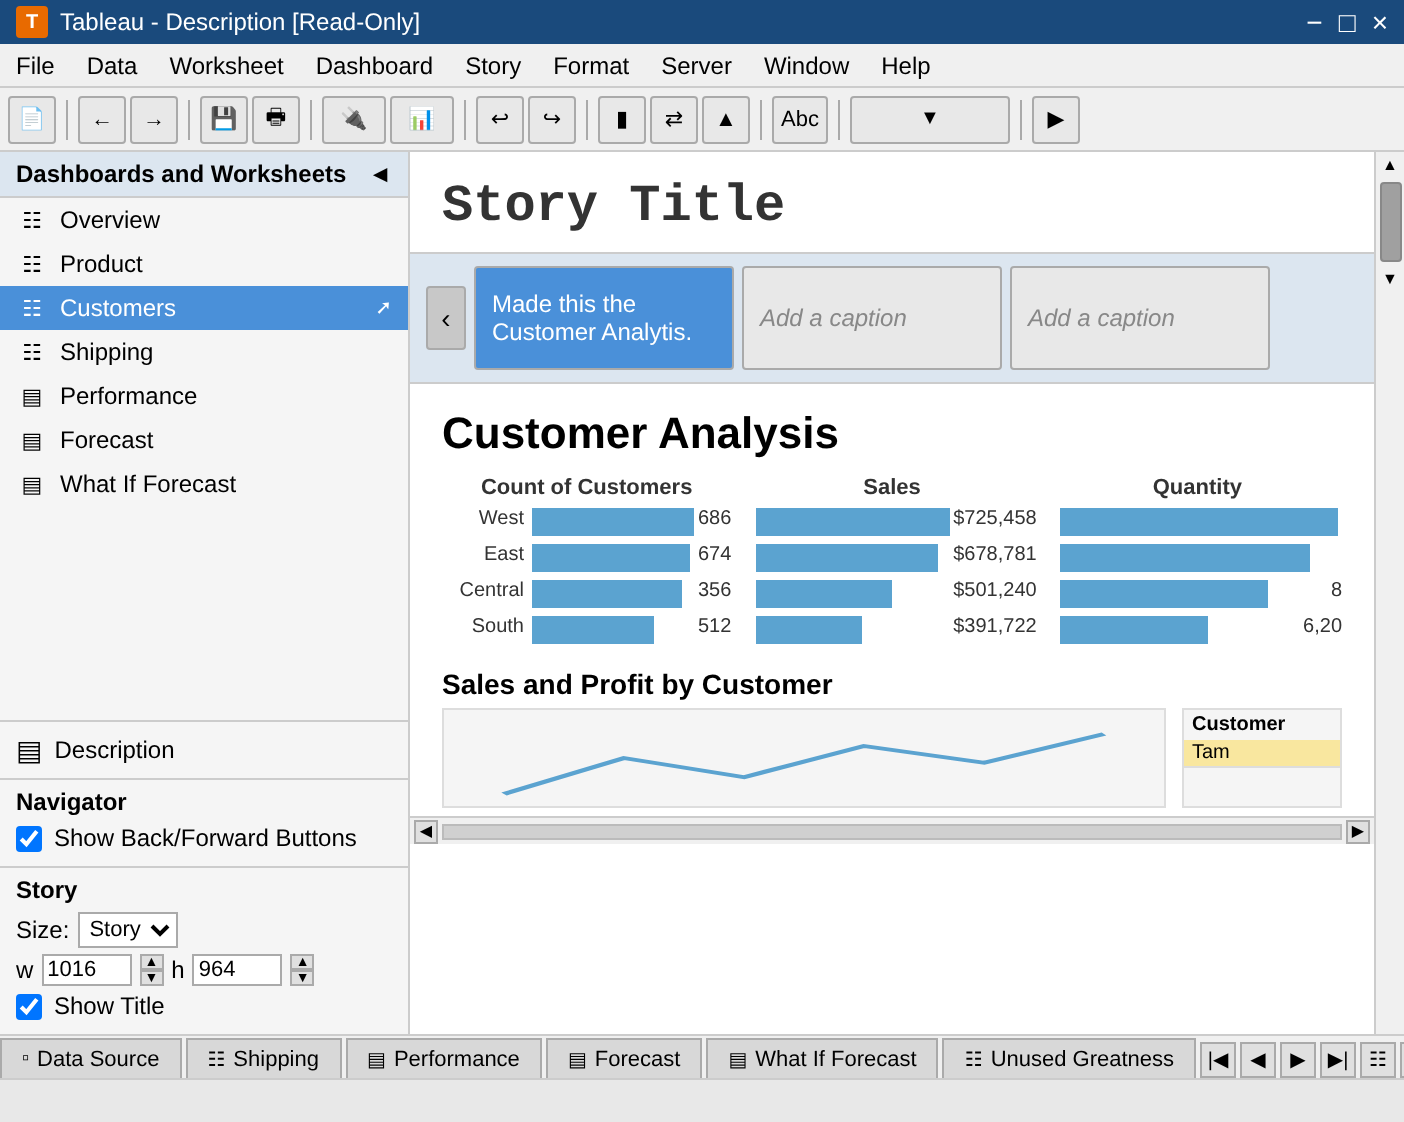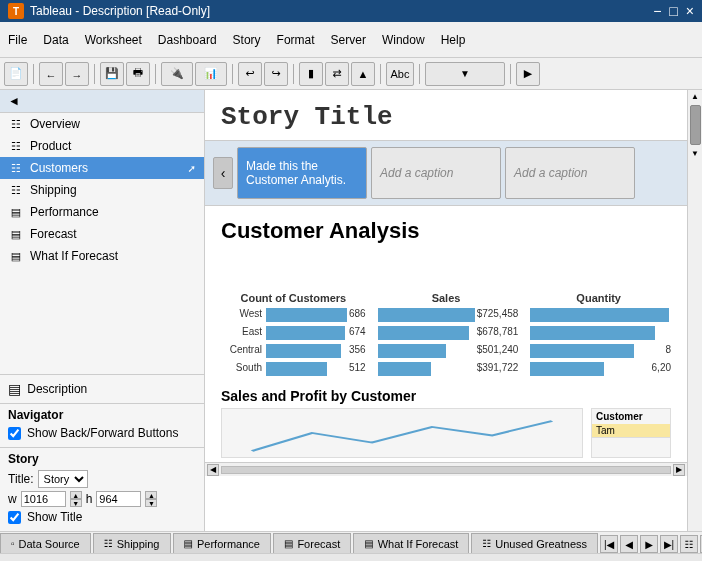--- a/index.html
+++ b/index.html
@@ -2,21 +2,21 @@
 <html><head>
   <meta charset="utf-8">
   <style>
     * { box-sizing: border-box; margin: 0; padding: 0; }
     body { font-family: 'Segoe UI', Tahoma, Geneva, Verdana, sans-serif; font-size: 12px; background: #f0f0f0; width: 702px; height: 561px; overflow: hidden; }
 
     
     #title-bar { background: #1a4a7c; color: white; height: 22px; display: flex; align-items: center; padding: 0 8px; font-size: 12px; }
 
     
-    #menu-bar { background: #f0f0f0; height: 36px; display: flex; align-items: center; border-bottom: 1px solid #ccc; }
+    #menu-bar { background: #f0f0f0; height: 22px; display: flex; align-items: center; border-bottom: 1px solid #ccc; }
     .menu-item { padding: 2px 8px; font-size: 12px; cursor: pointer; color: #000; }
 
     
     #toolbar { background: #f0f0f0; height: 32px; display: flex; align-items: center; padding: 2px 4px; border-bottom: 1px solid #ccc; gap: 2px; }
     .toolbar-btn { width: 24px; height: 24px; background: #e8e8e8; border: 1px solid #aaa; display: flex; align-items: center; justify-content: center; cursor: pointer; font-size: 11px; border-radius: 2px; }
     .toolbar-separator { width: 1px; height: 20px; background: #aaa; margin: 0 3px; }
 
     
     #main { display: flex; height: calc(561px - 22px - 22px - 32px - 22px - 22px); }
 
@@ -54,21 +54,21 @@
     #story-title-bar { padding: 12px 16px 8px; font-size: 24px; font-weight: bold; background: white; font-family: Liberation Mono, monospace; }
     #caption-strip { display: flex; align-items: center; background: #dce6f0; padding: 6px 8px; gap: 4px; border-top: 1px solid #ccc; border-bottom: 1px solid #ccc; }
     .caption-arrow { width: 20px; height: 32px; background: #c8c8c8; border: 1px solid #aaa; display: flex; align-items: center; justify-content: center; cursor: pointer; font-size: 14px; border-radius: 2px; }
     .caption-box { width: 130px; min-height: 52px; border: 1px solid #aaa; background: #4a90d9; color: white; display: flex; align-items: center; padding: 6px 8px; font-size: 12px; cursor: pointer; border-radius: 2px; }
     .caption-box.add { background: #e8e8e8; color: #888; font-style: italic; }
 
     
     #chart-area { padding: 8px 16px; background: white; }
     #chart-title { font-size: 22px; font-weight: bold; margin-bottom: 8px; }
     #charts-container { display: flex; gap: 8px; }
-    .mini-chart { flex: 1; margin-top: 40px; }
+    .mini-chart { flex: 1; }
     .mini-chart-title { font-size: 11px; font-weight: bold; text-align: center; margin-bottom: 4px; color: #333; }
     .bar-row { display: flex; margin: 2px 0; font-size: 10px; }
     .bar-label { width: 45px; text-align: right; padding-right: 4px; color: #333; }
     .bar-container { flex: 1; height: 16px; position: relative; }
     .bar { height: 14px; background: #5ba3d0; display: inline-block; }
     .bar-value { font-size: 10px; color: #333; padding-left: 2px; }
 
     #sales-section { padding: 4px 16px; background: white; }
     #sales-title { font-size: 14px; font-weight: bold; }
     #tab-bar { height: 22px; background: #f0f0f0; border-top: 1px solid #ccc; display: flex; align-items: flex-end; overflow: hidden; }
@@ -133,20 +133,21 @@
   <div class="toolbar-separator"></div>
   <div class="toolbar-btn" style="width:80px;font-size:10px;">▼</div>
   <div class="toolbar-separator"></div>
   <div class="toolbar-btn">▶</div>
 </div>
 
 <div id="main">
 
   <div id="left-panel">
     <div id="left-panel-header">
+      <span>Dashboards and Worksheets</span>
       <span style="cursor:pointer;">◄</span>
     </div>
 
     <div class="panel-item">
       <span class="item-icon" style="font-size:11px;">☷</span>
       <span>Overview</span>
     </div>
     <div class="panel-item">
       <span class="item-icon" style="font-size:11px;">☷</span>
       <span>Product</span>
@@ -186,21 +187,21 @@
       <div class="navigator-label">Navigator</div>
       <div class="checkbox-row">
         <input type="checkbox" checked="" style="">
         <span>Show Back/Forward Buttons</span>
       </div>
     </div>
 
     <div class="story-section">
       <div class="story-label">Story</div>
       <div class="size-row">
-        <span>Title:</span>
+        <span>Size:</span>
         <select class="size-select">
           <option>Story</option>
         </select>
       </div>
       <div class="size-row">
         <span>w</span>
         <input class="size-input" type="text" value="1016" style="">
         <div class="spinner">
           <div class="spinner-btn">▲</div>
           <div class="spinner-btn">▼</div>

